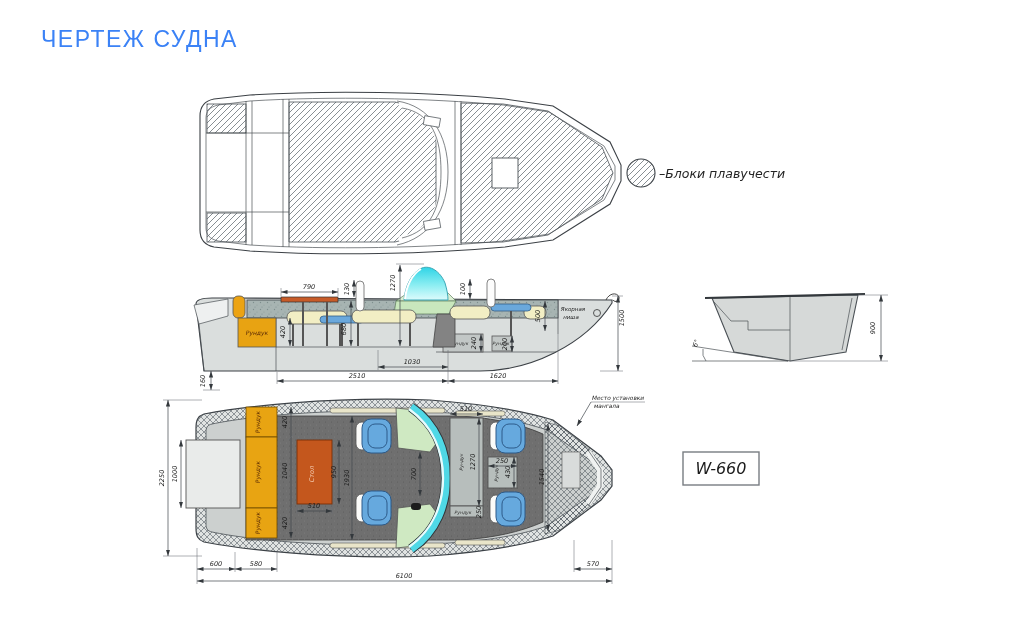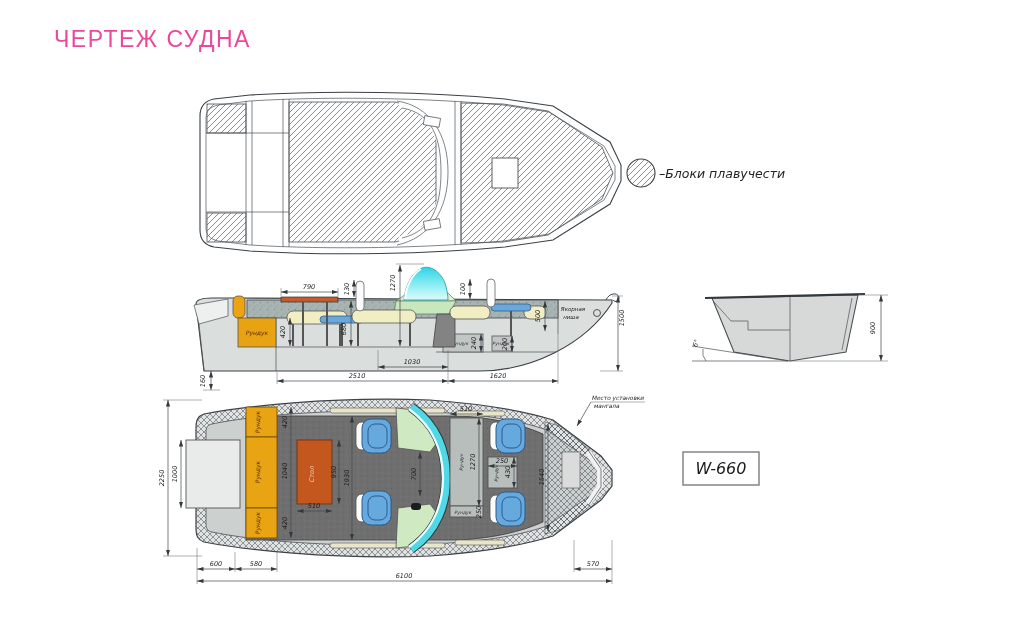--- a/index.html
+++ b/index.html
@@ -1,19 +1,19 @@
 <!DOCTYPE html>
 <html><head>
 <meta charset="utf-8">
 <style>
   html,body{margin:0;padding:0;background:#fff;}
   #stage{position:relative;width:1021px;height:619px;background:#fff;overflow:hidden;
          font-family:"Liberation Sans",sans-serif;}
-  #title{position:absolute;left:54px;top:26px;font-size:23px;font-weight:500;
-         letter-spacing:1.5px;color:#ec4899;font-family:"Liberation Sans",sans-serif;}
+  #title{position:absolute;left:41px;top:26px;font-size:23px;font-weight:500;
+         letter-spacing:1.5px;color:#3b82f6;font-family:"Liberation Sans",sans-serif;}
   svg{position:absolute;left:0;top:0;}
   
   .oln{fill:none;stroke:#3c4146;stroke-width:1.1;}
   .thin{fill:none;stroke:#4a5055;stroke-width:0.7;}
   .dim{stroke:#3f454a;stroke-width:0.7;marker-start:url(#ar);marker-end:url(#ar);}
   .ext{stroke:#6a7075;stroke-width:0.55;}
   .dt{font:italic 6.5px "DejaVu Sans",sans-serif;fill:#1c1c1c;text-anchor:middle;}
   .dts{font:italic 5.5px "DejaVu Sans",sans-serif;fill:#1c1c1c;text-anchor:middle;}
   .lbl{font:italic 6px "DejaVu Sans",sans-serif;fill:#5a2a06;text-anchor:middle;}
   .lbl-sm{font:italic 4.6px "DejaVu Sans",sans-serif;fill:#333;text-anchor:middle;}

